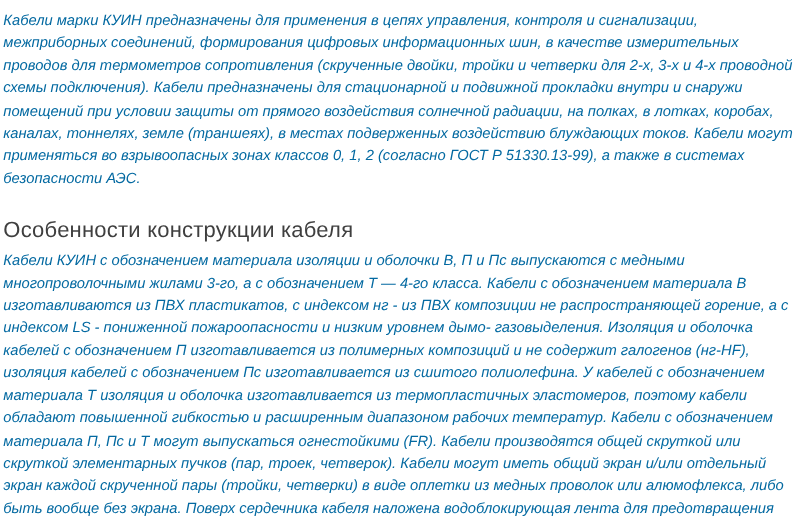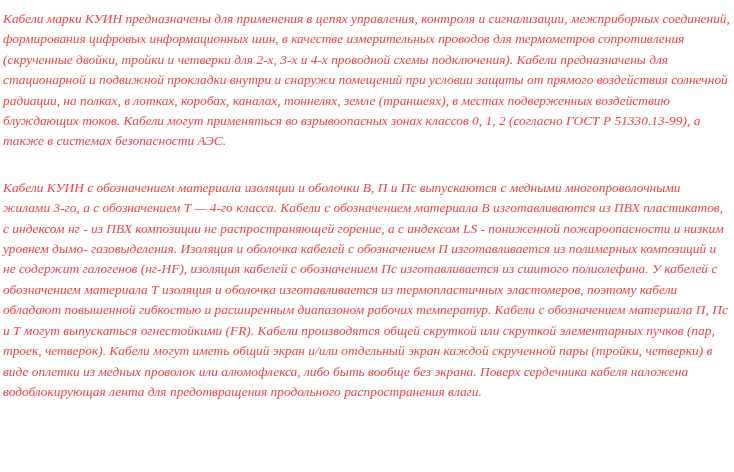--- a/index.html
+++ b/index.html
@@ -25,34 +25,34 @@
     line-height: 22px;
     font-weight: 400;
     color: #3f3f3f;
     letter-spacing: 0.2px;
   }
   .section-body {
     margin: 7px 0 0 0;
     font-size: 13.4px;
     line-height: 20.4px;
     font-style: italic;
-    color: #ef4444;
+    color: #0369a1;
     text-align: left;
-    font-family: Liberation Serif, serif;
   }
   .section + .section {
     margin-top: 26px;
   }
 </style>
 </head>
 <body>
 
 <div class="page">
 
   <div class="section">
     <p class="section-body">Кабели марки КУИН предназначены для применения в цепях управления, контроля и сигнализации, межприборных соединений, формирования цифровых информационных шин, в качестве измерительных проводов для термометров сопротивления (скрученные двойки, тройки и четверки для 2-х, 3-х и 4-х проводной схемы подключения). Кабели предназначены для стационарной и подвижной прокладки внутри и снаружи помещений при условии защиты от прямого воздействия солнечной радиации, на полках, в лотках, коробах, каналах, тоннелях, земле (траншеях), в местах подверженных воздействию блуждающих токов. Кабели могут применяться во взрывоопасных зонах классов 0, 1, 2 (согласно ГОСТ Р 51330.13-99), а также в системах безопасности АЭС.</p>
   </div>
 
   <div class="section">
+    <h2 class="section-heading">Особенности конструкции кабеля</h2>
     <p class="section-body">Кабели КУИН с обозначением материала изоляции и оболочки В, П и Пс выпускаются с медными многопроволочными жилами 3-го, а с обозначением Т — 4-го класса. Кабели с обозначением материала В изготавливаются из ПВХ пластикатов, с индексом нг - из ПВХ композиции не распространяющей горение, а с индексом LS - пониженной пожароопасности и низким уровнем дымо- газовыделения. Изоляция и оболочка кабелей с обозначением П изготавливается из полимерных композиций и не содержит галогенов (нг-HF), изоляция кабелей с обозначением Пс изготавливается из сшитого полиолефина. У кабелей с обозначением материала Т изоляция и оболочка изготавливается из термопластичных эластомеров, поэтому кабели обладают повышенной гибкостью и расширенным диапазоном рабочих температур. Кабели с обозначением материала П, Пс и Т могут выпускаться огнестойкими (FR). Кабели производятся общей скруткой или скруткой элементарных пучков (пар, троек, четверок). Кабели могут иметь общий экран и/или отдельный экран каждой скрученной пары (тройки, четверки) в виде оплетки из медных проволок или алюмофлекса, либо быть вообще без экрана. Поверх сердечника кабеля наложена водоблокирующая лента для предотвращения продольного распространения влаги.</p>
   </div>
 
 </div>
 
 </body></html>

